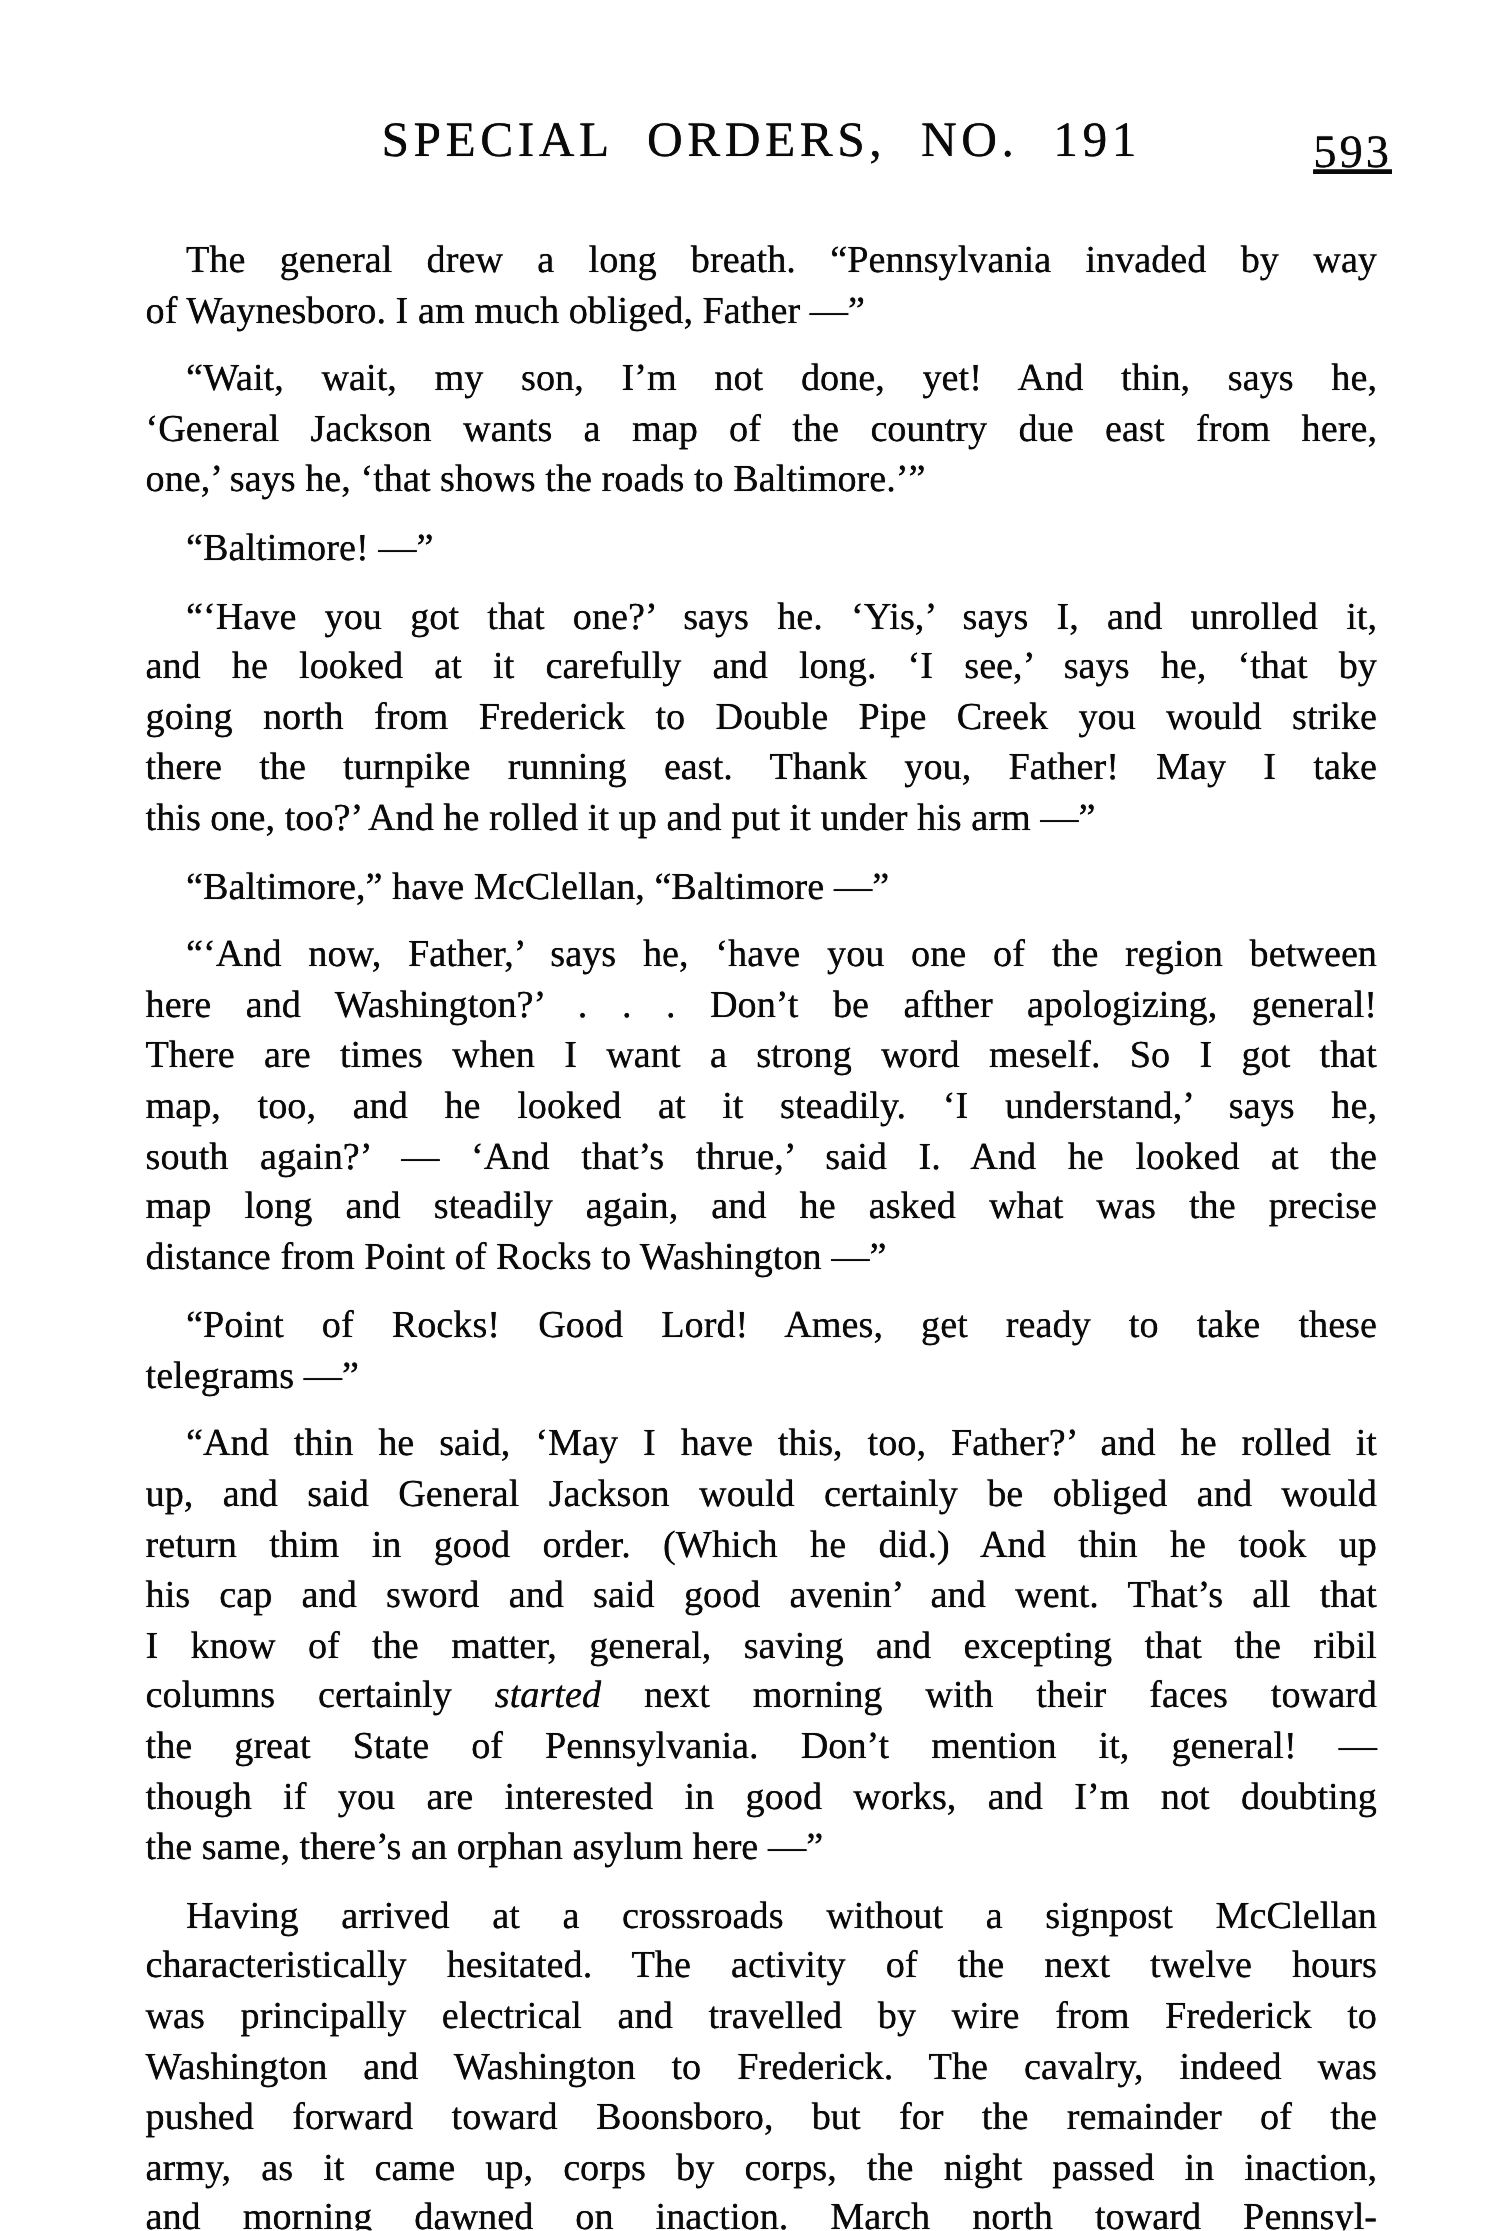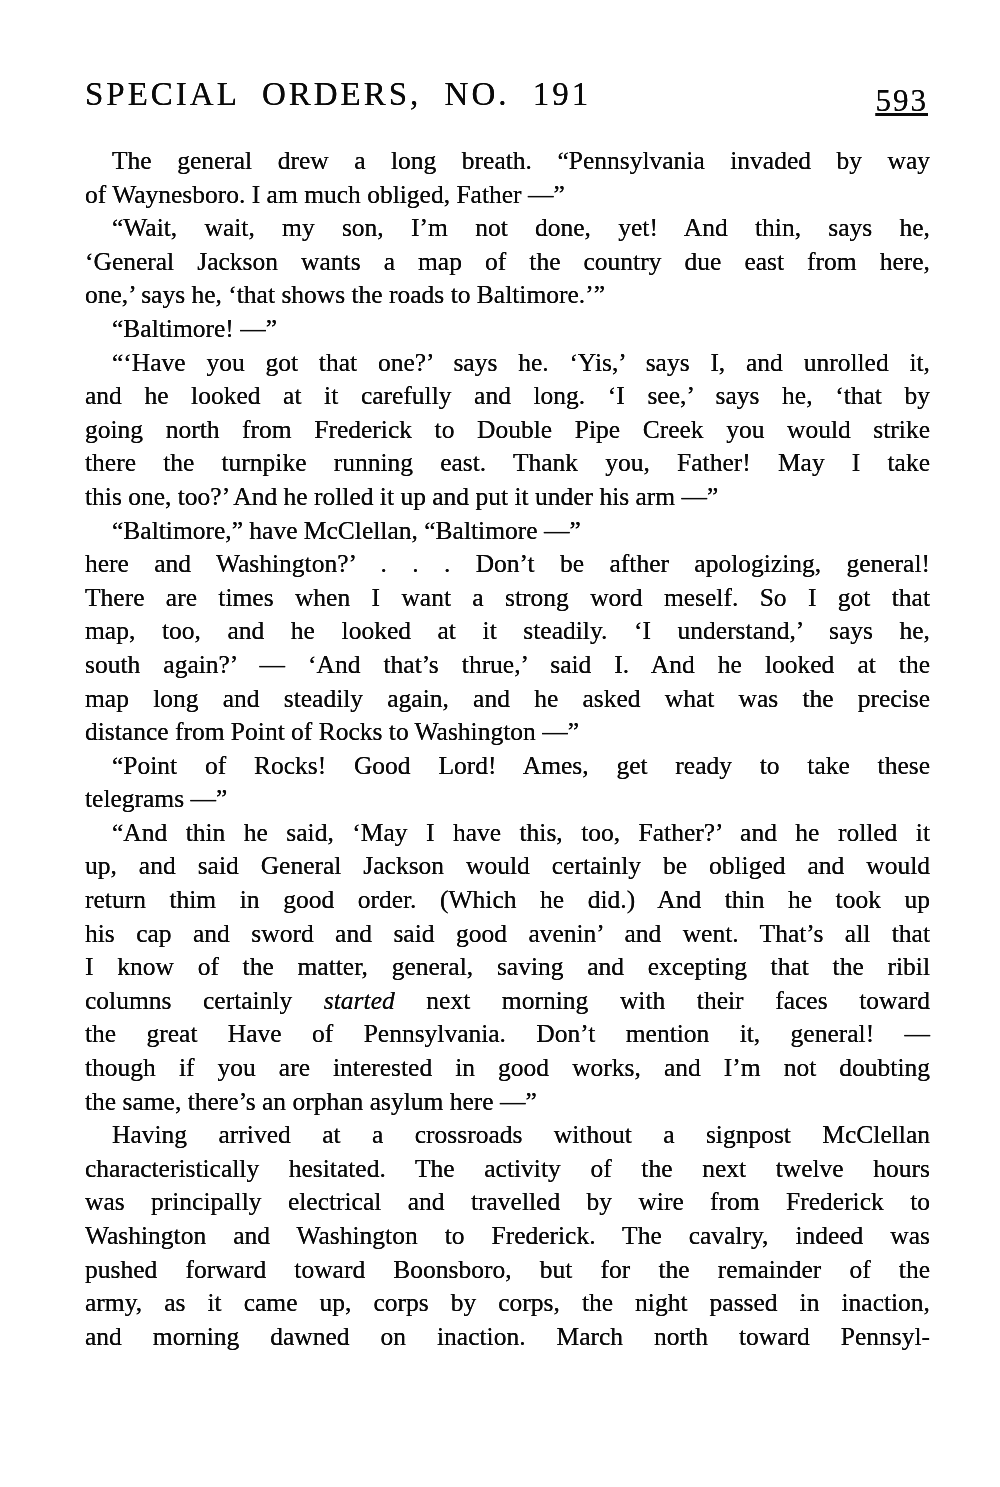--- a/index.html
+++ b/index.html
@@ -19,20 +19,21 @@
   }
   .running-head-row {
     position: absolute;
     top: 76px;
     left: 85px;
     width: 845px;
     height: 44px;
   }
   .running-head {
     display: block;
+    text-align: center;
     font-size: 33px;
     letter-spacing: 3px;
     word-spacing: 12px;
     white-space: nowrap;
   }
   .page-number {
     position: absolute;
     right: 2px;
     top: 7px;
     font-size: 31px;
@@ -41,21 +42,21 @@
   }
   .text-column {
     position: absolute;
     top: 144px;
     left: 85px;
     width: 845px;
     font-size: 25.5px;
     line-height: 33.6px;
   }
   .para {
-    margin: 0;
+    margin: 12px;
     padding: 0;
     font-family: Liberation Serif, serif;
   }
   .line {
     display: block;
     text-align: justify;
     text-align-last: justify;
   }
   .line.first {
     padding-left: 27px;
@@ -100,41 +101,42 @@
         <span class="line">going north from Frederick to Double Pipe Creek you would strike</span>
         <span class="line">there the turnpike running east. Thank you, Father! May I take</span>
         <span class="line last">this one, too?’ And he rolled it up and put it under his arm —”</span>
       </p>
 
     <p class="para">
         <span class="line first last">“Baltimore,” have McClellan, “Baltimore —”</span>
       </p>
 
     <p class="para">
+        <span class="line first">“‘And now, Father,’ says he, ‘have you one of the region between</span>
         <span class="line">here and Washington?’ . . . Don’t be afther apologizing, general!</span>
         <span class="line">There are times when I want a strong word meself. So I got that</span>
         <span class="line">map, too, and he looked at it steadily. ‘I understand,’ says he,</span>
         <span class="line">south again?’ — ‘And that’s thrue,’ said I. And he looked at the</span>
         <span class="line">map long and steadily again, and he asked what was the precise</span>
         <span class="line last">distance from Point of Rocks to Washington —”</span>
       </p>
 
     <p class="para">
         <span class="line first">“Point of Rocks! Good Lord! Ames, get ready to take these</span>
         <span class="line last">telegrams —”</span>
       </p>
 
     <p class="para">
         <span class="line first">“And thin he said, ‘May I have this, too, Father?’ and he rolled it</span>
         <span class="line">up, and said General Jackson would certainly be obliged and would</span>
         <span class="line">return thim in good order. (Which he did.) And thin he took up</span>
         <span class="line">his cap and sword and said good avenin’ and went. That’s all that</span>
         <span class="line">I know of the matter, general, saving and excepting that the ribil</span>
         <span class="line"><span>columns certainly </span><span class="italic">started</span><span> next morning with their faces toward</span></span>
-        <span class="line">the great Have of Pennsylvania. Don’t mention it, general! —</span>
+        <span class="line">the great State of Pennsylvania. Don’t mention it, general! —</span>
         <span class="line">though if you are interested in good works, and I’m not doubting</span>
         <span class="line last">the same, there’s an orphan asylum here —”</span>
       </p>
 
     <p class="para">
         <span class="line first">Having arrived at a crossroads without a signpost McClellan</span>
         <span class="line">characteristically hesitated. The activity of the next twelve hours</span>
         <span class="line">was principally electrical and travelled by wire from Frederick to</span>
         <span class="line">Washington and Washington to Frederick. The cavalry, indeed was</span>
         <span class="line">pushed forward toward Boonsboro, but for the remainder of the</span>

